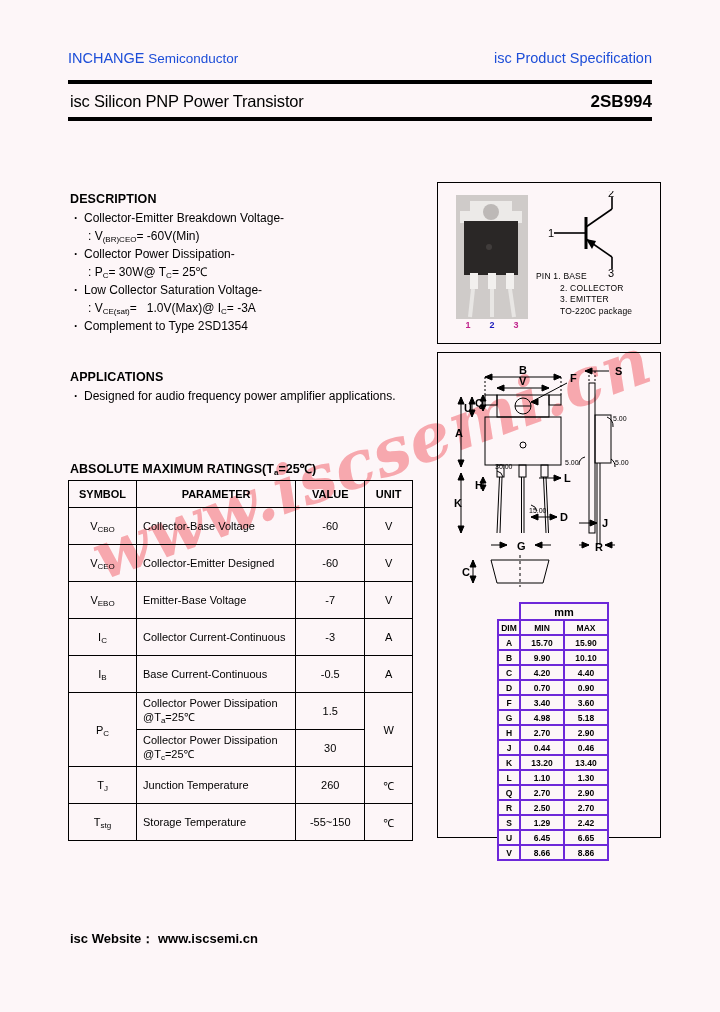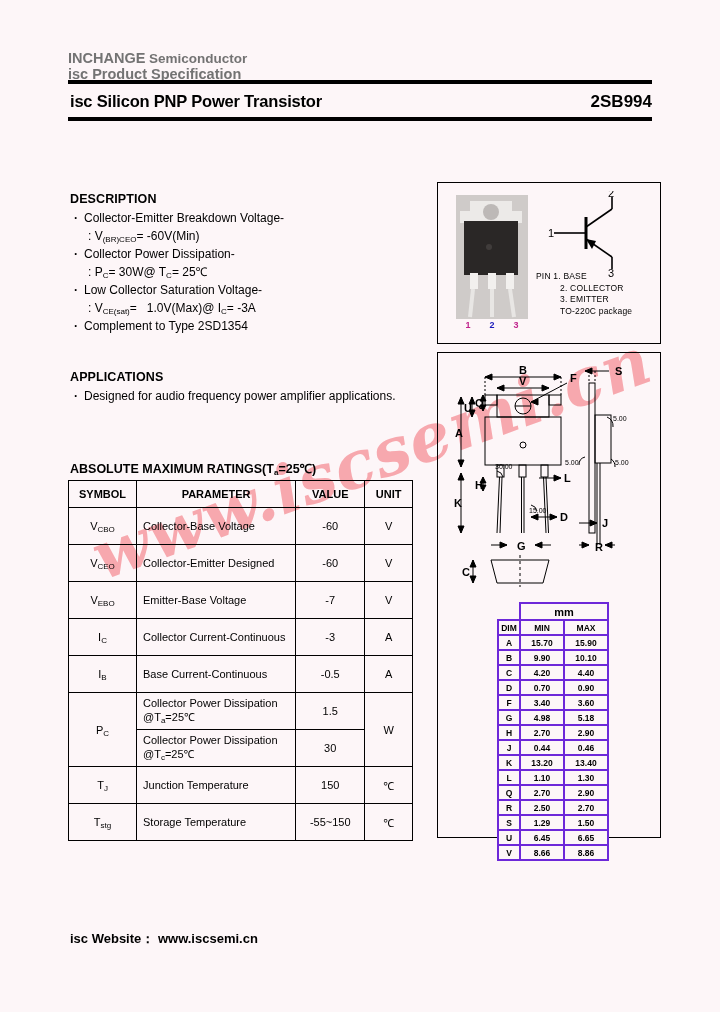--- a/index.html
+++ b/index.html
@@ -38,24 +38,23 @@
   
   #hdr-row {
     position: absolute;
     left: 68px;
     top: 50px;
     width: 584px;
     display: flex;
     justify-content: space-between;
     align-items: baseline;
     font-size: 13.5px;
-    font-weight: bold;
-    color: #737373;
-    z-index: 10;
-    flex-direction: column;
+    font-weight: normal;
+    color: #1d4ed8;
+    z-index: 10;
   }
   #hdr-row .big { font-size: 14.5px; }
   #rule1 {
     position: absolute;
     left: 68px;
     top: 80px;
     width: 584px;
     height: 4px;
     background: #000;
     z-index: 10;
@@ -65,21 +64,21 @@
     left: 70px;
     top: 92px;
     width: 582px;
     display: flex;
     justify-content: space-between;
     align-items: baseline;
     z-index: 10;
   }
   #title-row .title {
     font-size: 16.5px;
-    font-weight: bold;
+    font-weight: normal;
     letter-spacing: -0.2px;
   }
   #title-row .partno {
     font-size: 17px;
     font-weight: bold;
   }
   #rule2 {
     position: absolute;
     left: 68px;
     top: 117px;
@@ -323,21 +322,21 @@
     <tr>
       <td class="par par2">
         <span>Collector Power Dissipation</span><br>
         @T<sub>c</sub>=25℃
       </td>
       <td class="val">30</td>
     </tr>
     <tr>
       <td class="sym">T<sub>J</sub></td>
       <td class="par">Junction Temperature</td>
-      <td class="val">150</td>
+      <td class="val">260</td>
       <td class="unit">℃</td>
     </tr>
     <tr>
       <td class="sym">T<sub>stg</sub></td>
       <td class="par">Storage Temperature</td>
       <td class="val">-55~150</td>
       <td class="unit">℃</td>
     </tr>
   </tbody>
     </table>
@@ -574,21 +573,21 @@
           <td class="v">2.90</td>
         </tr>
     <tr>
           <td class="d">R</td>
           <td class="v">2.50</td>
           <td class="v">2.70</td>
         </tr>
     <tr>
           <td class="d">S</td>
           <td class="v">1.29</td>
-          <td class="v">1.50</td>
+          <td class="v">2.42</td>
         </tr>
     <tr>
           <td class="d">U</td>
           <td class="v">6.45</td>
           <td class="v">6.65</td>
         </tr>
     <tr>
           <td class="d">V</td>
           <td class="v">8.66</td>
           <td class="v">8.86</td>

